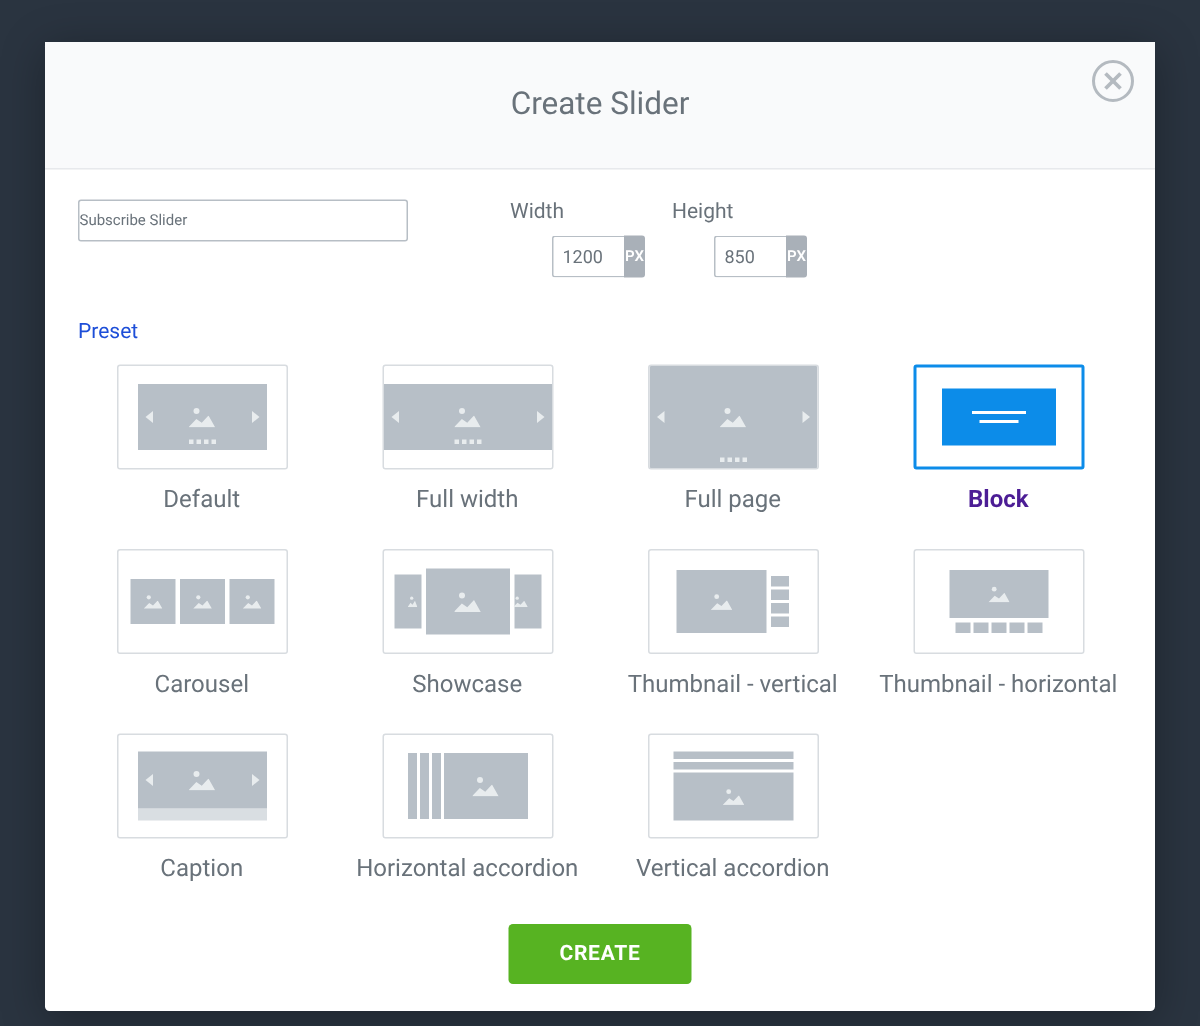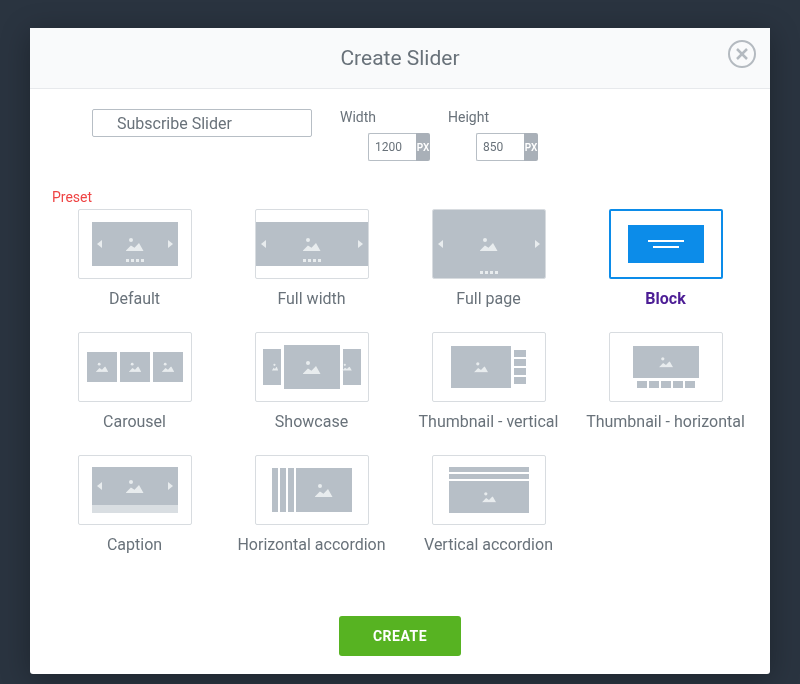--- a/index.html
+++ b/index.html
@@ -23,21 +23,21 @@
       bottom: 10px;
       background: #fff;
       border-radius: 3px;
       box-shadow: 0 5px 30px rgba(0,0,0,0.3);
       display: flex;
       flex-direction: column;
     }
     .modal-header {
       position: relative;
       border-bottom: 1px solid #e7e9ec;
-      padding: 18px 20px;
+      padding: 30px 20px;
       text-align: center;
       background: #f9fafb;
     }
     .modal-title {
       font-size: 21px;
       color: #69727a;
       font-weight: 400;
     }
     .close-btn {
       position: absolute;
@@ -73,25 +73,24 @@
       display: block;
       font-size: 14px;
       color: #69727a;
       margin-bottom: 8px;
     }
     .text-input {
       width: 100%;
       height: 28px;
       border: 1px solid #b7bec5;
       border-radius: 2px;
-      padding: 0 24px;
-      font-size: 16px;
+      padding: 0 0;
+      font-size: 10px;
       color: #69727a;
       outline: none;
-      margin-left: 40px;
     }
     .dim-wrap {
       display: flex;
       margin-left: 28px;
     }
     .dim-input {
       width: 48px;
       height: 28px;
       border: 1px solid #b7bec5;
       border-right: none;
@@ -108,22 +107,22 @@
       color: #fff;
       font-size: 10px;
       font-weight: 600;
       display: flex;
       align-items: center;
       justify-content: center;
       border-radius: 0 2px 2px 0;
     }
     .preset-label {
       font-size: 14px;
-      color: #ef4444;
-      margin-bottom: 4px;
+      color: #1d4ed8;
+      margin-bottom: 14px;
     }
     .preset-grid {
       display: grid;
       grid-template-columns: repeat(4, 1fr);
       gap: 24px 12px;
     }
     .preset-item {
       display: flex;
       flex-direction: column;
       align-items: center;

